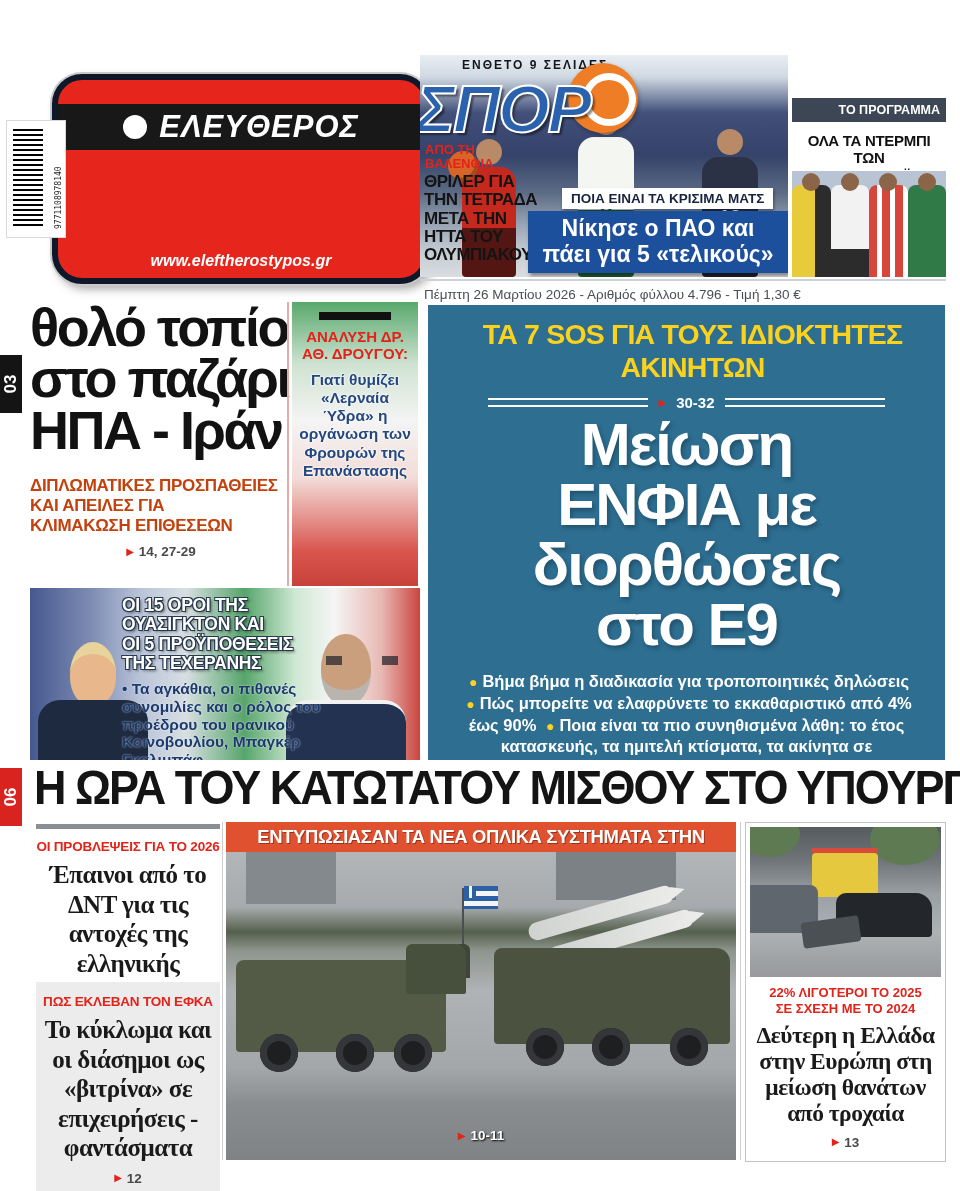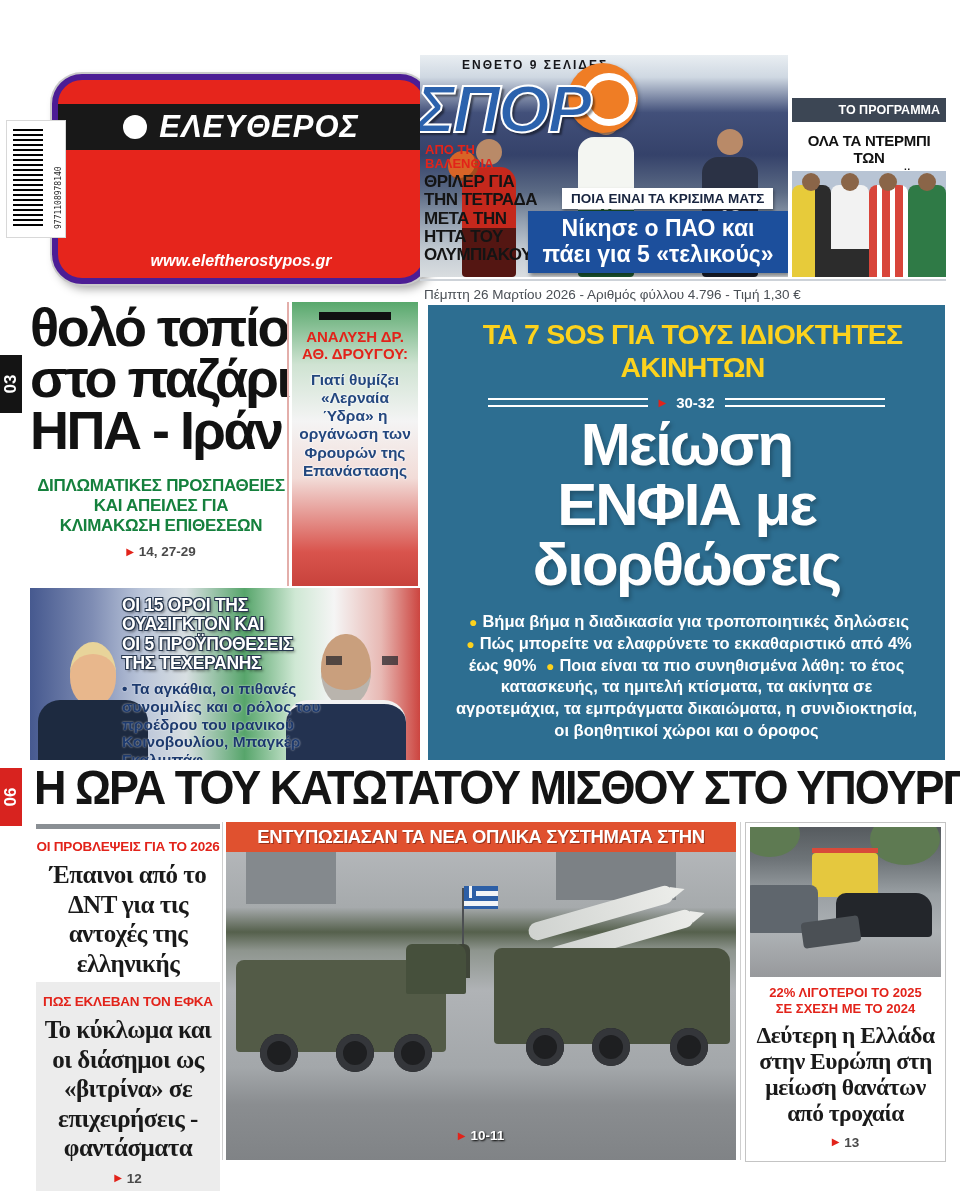--- a/index.html
+++ b/index.html
@@ -1,21 +1,21 @@
 <!DOCTYPE html>
 <html><head>
 <meta charset="utf-8">
 <style>
   html,body{margin:0;padding:0;background:#e8e8e8;}
   .page{position:relative;width:960px;height:1191px;background:#ffffff;margin:0 auto;
         font-family:"Liberation Sans",sans-serif;overflow:hidden;}
 
   
   .logo-card{position:absolute;left:52px;top:74px;width:366px;height:198px;background:#e6251c;
-             border:6px solid #4c1d95;border-radius:30px;
+             border:6px solid #0f172a;border-radius:30px;
              box-shadow:0 0 0 2px #c9c9c9,4px 5px 10px rgba(0,0,0,.35);}
   .logo-band{position:absolute;top:24px;left:0;right:0;height:46px;background:#181818;
              display:flex;align-items:center;justify-content:center;gap:12px;}
   .logo-dot{width:24px;height:24px;border-radius:50%;background:#fff;}
   .logo-band .txt{color:#fff;font-weight:700;font-style:italic;font-size:31px;letter-spacing:1px;}
   .logo-main{position:absolute;top:56px;left:0;right:0;text-align:center;color:#fff;
              font-weight:700;font-style:italic;font-size:112px;line-height:1.05;letter-spacing:-5px;
              text-shadow:-2px -2px 0 #111,2px -2px 0 #111,-2px 2px 0 #111,3px 3px 0 #111;}
   .logo-url{position:absolute;bottom:8px;left:0;right:0;text-align:center;color:#fff;
             font-weight:700;font-style:italic;font-size:16px;}
@@ -87,21 +87,21 @@
 
   
   .edge-tab{position:absolute;left:0;width:22px;height:58px;display:flex;align-items:center;justify-content:center;}
   .edge-tab span{transform:rotate(-90deg);color:#fff;font-weight:700;font-size:17px;}
   .tab-black{top:355px;background:#141414;}
   .tab-red{top:768px;background:#d8231f;}
 
   
   .lead-left{position:absolute;left:30px;top:302px;width:262px;}
   .ll-line{font-weight:700;font-size:54px;line-height:0.95;letter-spacing:-2.5px;color:#121212;white-space:nowrap;}
-  .ll-sub{margin-top:20px;text-align:center;color:#15803d;font-weight:700;font-size:17px;line-height:1.18;letter-spacing:-0.3px;}
+  .ll-sub{margin-top:20px;color:#c2410c;font-weight:700;font-size:17px;line-height:1.18;letter-spacing:-0.3px;}
   .pageref{display:flex;justify-content:center;align-items:center;gap:5px;margin-top:8px;}
   .pageref .arr{color:#e2231a;font-size:10px;line-height:1;}
   .pageref .num{color:#4a4a4a;font-weight:700;font-size:13.5px;}
 
   .vsep-red{position:absolute;left:287px;top:302px;width:2px;height:284px;background:#e3aeaa;}
 
   
   .analysis{position:absolute;left:292px;top:302px;width:126px;height:284px;overflow:hidden;
             background:linear-gradient(180deg,#58a86c 0%,#cfe3d2 22%,#f4f4f4 42%,#f2dcd8 62%,#d9544d 88%,#c8423c 100%);}
   .an-bar{width:72px;height:8px;background:#111;margin:10px auto 8px;}
@@ -321,20 +321,21 @@
     <div class="lm-pages">
       <div class="dbl-line"></div>
       <span class="arr">▶</span>
       <span class="num">30-32</span>
       <div class="dbl-line"></div>
     </div>
     <div class="lm-head">
       <div>Μείωση</div>
       <div>ΕΝΦΙΑ με</div>
       <div>διορθώσεις</div>
+      <div>στο Ε9</div>
     </div>
     <div class="lm-bullets">
       <span class="b-dot">●</span><span>Βήμα βήμα η διαδικασία για τροποποιητικές δηλώσεις</span>
       <span class="b-dot">●</span><span>Πώς μπορείτε να ελαφρύνετε το εκκαθαριστικό από 4% έως 90%</span>
       <span class="b-dot">●</span><span>Ποια είναι τα πιο συνηθισμένα λάθη: το έτος κατασκευής, τα ημιτελή κτίσματα, τα ακίνητα σε αγροτεμάχια, τα εμπράγματα δικαιώματα, η συνιδιοκτησία, οι βοηθητικοί χώροι και ο όροφος</span>
     </div>
   </div>
 
   <div class="strip">
     <span class="txt">Η ΩΡΑ ΤΟΥ ΚΑΤΩΤΑΤΟΥ ΜΙΣΘΟΥ ΣΤΟ ΥΠΟΥΡΓΙΚΟ</span>

